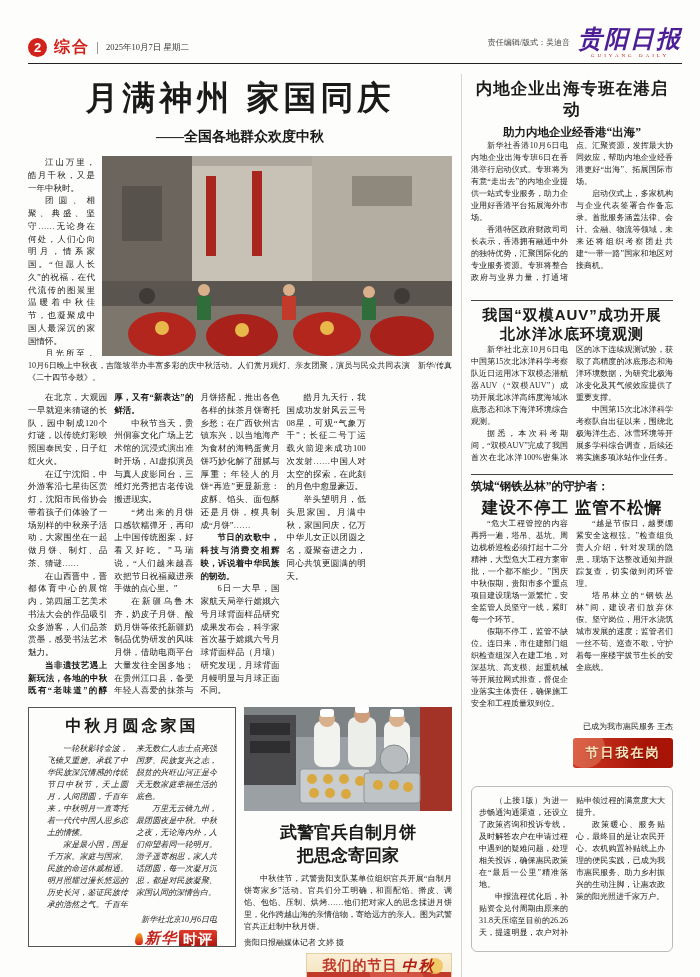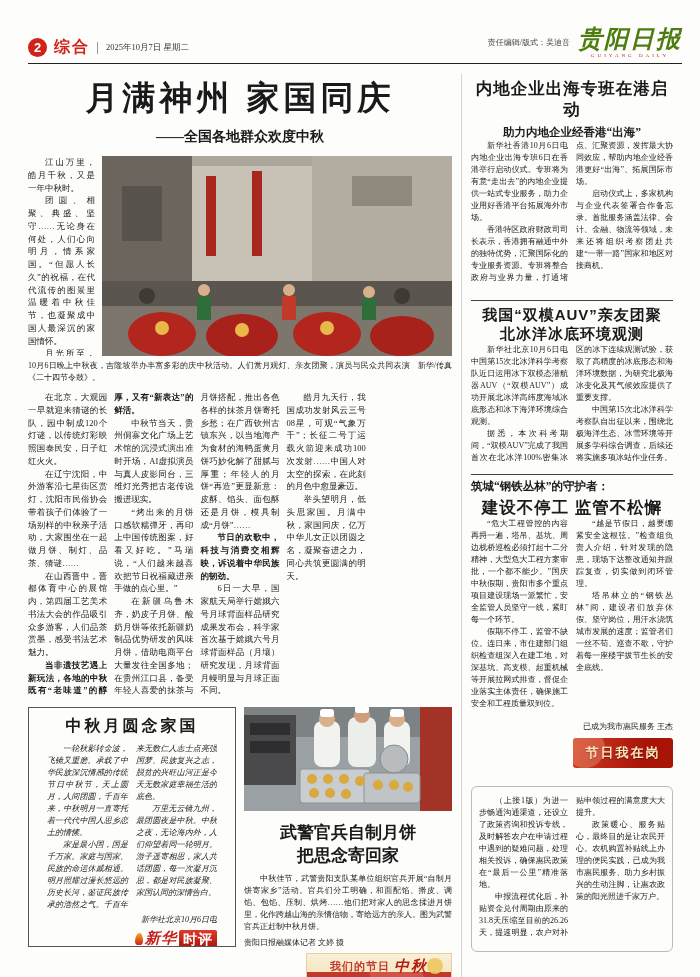--- a/index.html
+++ b/index.html
@@ -15,21 +15,21 @@
          border-bottom:1.5px solid #222; padding-bottom:5px; height:34px; }
   .hdr-left { display:flex; align-items:center; gap:7px; }
   .pgnum { width:19px; height:19px; border-radius:50%; background:#d0211a; color:#fff;
            font:bold 13px/19px "Liberation Sans",sans-serif; text-align:center; }
   .section { color:#d0211a; font-weight:bold; font-size:16px; letter-spacing:2px;
              font-family:"Liberation Sans",sans-serif; }
   .dateblk { border-left:1px solid #999; padding-left:8px; font-size:8.5px; color:#333; }
   .hdr-right { display:flex; align-items:center; gap:8px; }
   .editor { font-size:8px; color:#444; }
   .masthead { text-align:center; line-height:1; }
-  .masthead .cn { color:#4d7c0f; font-size:24px; font-weight:bold; font-style:italic;
+  .masthead .cn { color:#4c1d95; font-size:24px; font-weight:bold; font-style:italic;
                   letter-spacing:2px; font-family:"Liberation Serif",serif; }
   .masthead .en { color:#c2231c; font-size:5px; letter-spacing:3px; display:block; margin-top:2px; }
   
   .content { display:flex; margin-top:10px; }
   .left-sec { width:424px; }
   .right-sec { width:212px; margin-left:9px; padding-left:9px; border-left:1px solid #d8d5d0; }
   
   .lead-h1 { font-size:33px; font-weight:bold; text-align:center; letter-spacing:4px;
              font-family:"Liberation Sans",sans-serif; margin-top:2px; }
   .lead-h2 { font-size:14px; font-weight:bold; text-align:center; margin:7px 0 10px; }
@@ -61,21 +61,21 @@
   .mid-byline { font-size:8px; margin-top:2px; }
   .festival-banner { margin-top:5px; margin-left:62px; width:146px; height:26px; position:relative;
                      background:linear-gradient(#faf0d8,#f3e2bd); border:1px solid #e3cf9f;
                      display:flex; align-items:center; justify-content:center; gap:4px; overflow:hidden; }
   .festival-banner .mtn { position:absolute; bottom:-6px; left:0; right:0; height:12px;
                           background:radial-gradient(circle at 20% 100%, #c0392b 30%, transparent 31%),
                                      radial-gradient(circle at 60% 100%, #d35445 35%, transparent 36%),
                                      radial-gradient(circle at 90% 100%, #c0392b 30%, transparent 31%); }
   .festival-banner .moon { position:absolute; right:8px; top:4px; width:16px; height:16px;
                            border-radius:50%; background:#f0c75e; opacity:.9; }
-  .fb-small { position:relative; color:#c0392b; font-weight:bold; font-size:11px; letter-spacing:1px; }
+  .fb-small { position:relative; color:#c0392b; font-weight:bold; font-size:14px; letter-spacing:1px; }
   .fb-big { position:relative; color:#b11e12; font-weight:bold; font-size:15px; font-style:italic; letter-spacing:2px; }
   
   .r-art { padding:4px 0 8px; }
   .r-art + .r-art { border-top:1px solid #444; }
   .r-h1 { text-align:center; font-size:16.5px; font-weight:bold; letter-spacing:1px;
           font-family:"Liberation Sans",sans-serif; line-height:1.3; }
   .r-h2sub { text-align:center; font-size:11.5px; font-weight:bold; margin-top:4px; }
   .r-h1.two { font-size:15px; }
   .art-body { columns:2; column-gap:8px; column-fill:auto; text-align:justify;
               font-size:8px; line-height:1.5; overflow:hidden; }
@@ -253,21 +253,21 @@
         <div class="art-body h-a1">
           <p>新华社香港10月6日电 内地企业出海专班6日在香港举行启动仪式。专班将为有意“走出去”的内地企业提供一站式专业服务，助力企业用好香港平台拓展海外市场。</p>
           <p>香港特区政府财政司司长表示，香港拥有融通中外的独特优势，汇聚国际化的专业服务资源。专班将整合政府与业界力量，打通堵点、汇聚资源，发挥最大协同效应，帮助内地企业经香港更好“出海”、拓展国际市场。</p>
           <p>启动仪式上，多家机构与企业代表签署合作备忘录。首批服务涵盖法律、会计、金融、物流等领域，未来还将组织考察团赴共建“一带一路”国家和地区对接商机。</p>
 
         </div>
       </div>
 
       <div class="r-art">
         <div class="r-h1 two">
-          <div>我国“双模AUV”亲友团聚</div>
+          <div>我国“双模AUV”成功开展</div>
           <div>北冰洋冰底环境观测</div>
         </div>
         <div class="art-body h-a2">
           <p>新华社北京10月6日电 中国第15次北冰洋科学考察队近日运用冰下双模态潜航器AUV（“双模AUV”）成功开展北冰洋高纬度海域冰底形态和冰下海洋环境综合观测。</p>
           <p>据悉，本次科考期间，“双模AUV”完成了我国首次在北冰洋100%密集冰区的冰下连续观测试验，获取了高精度的冰底形态和海洋环境数据，为研究北极海冰变化及其气候效应提供了重要支撑。</p>
           <p>中国第15次北冰洋科学考察队自出征以来，围绕北极海洋生态、冰雪环境等开展多学科综合调查，后续还将实施多项冰站作业任务。</p>
         </div>
       </div>
 
       <div class="r-art">

